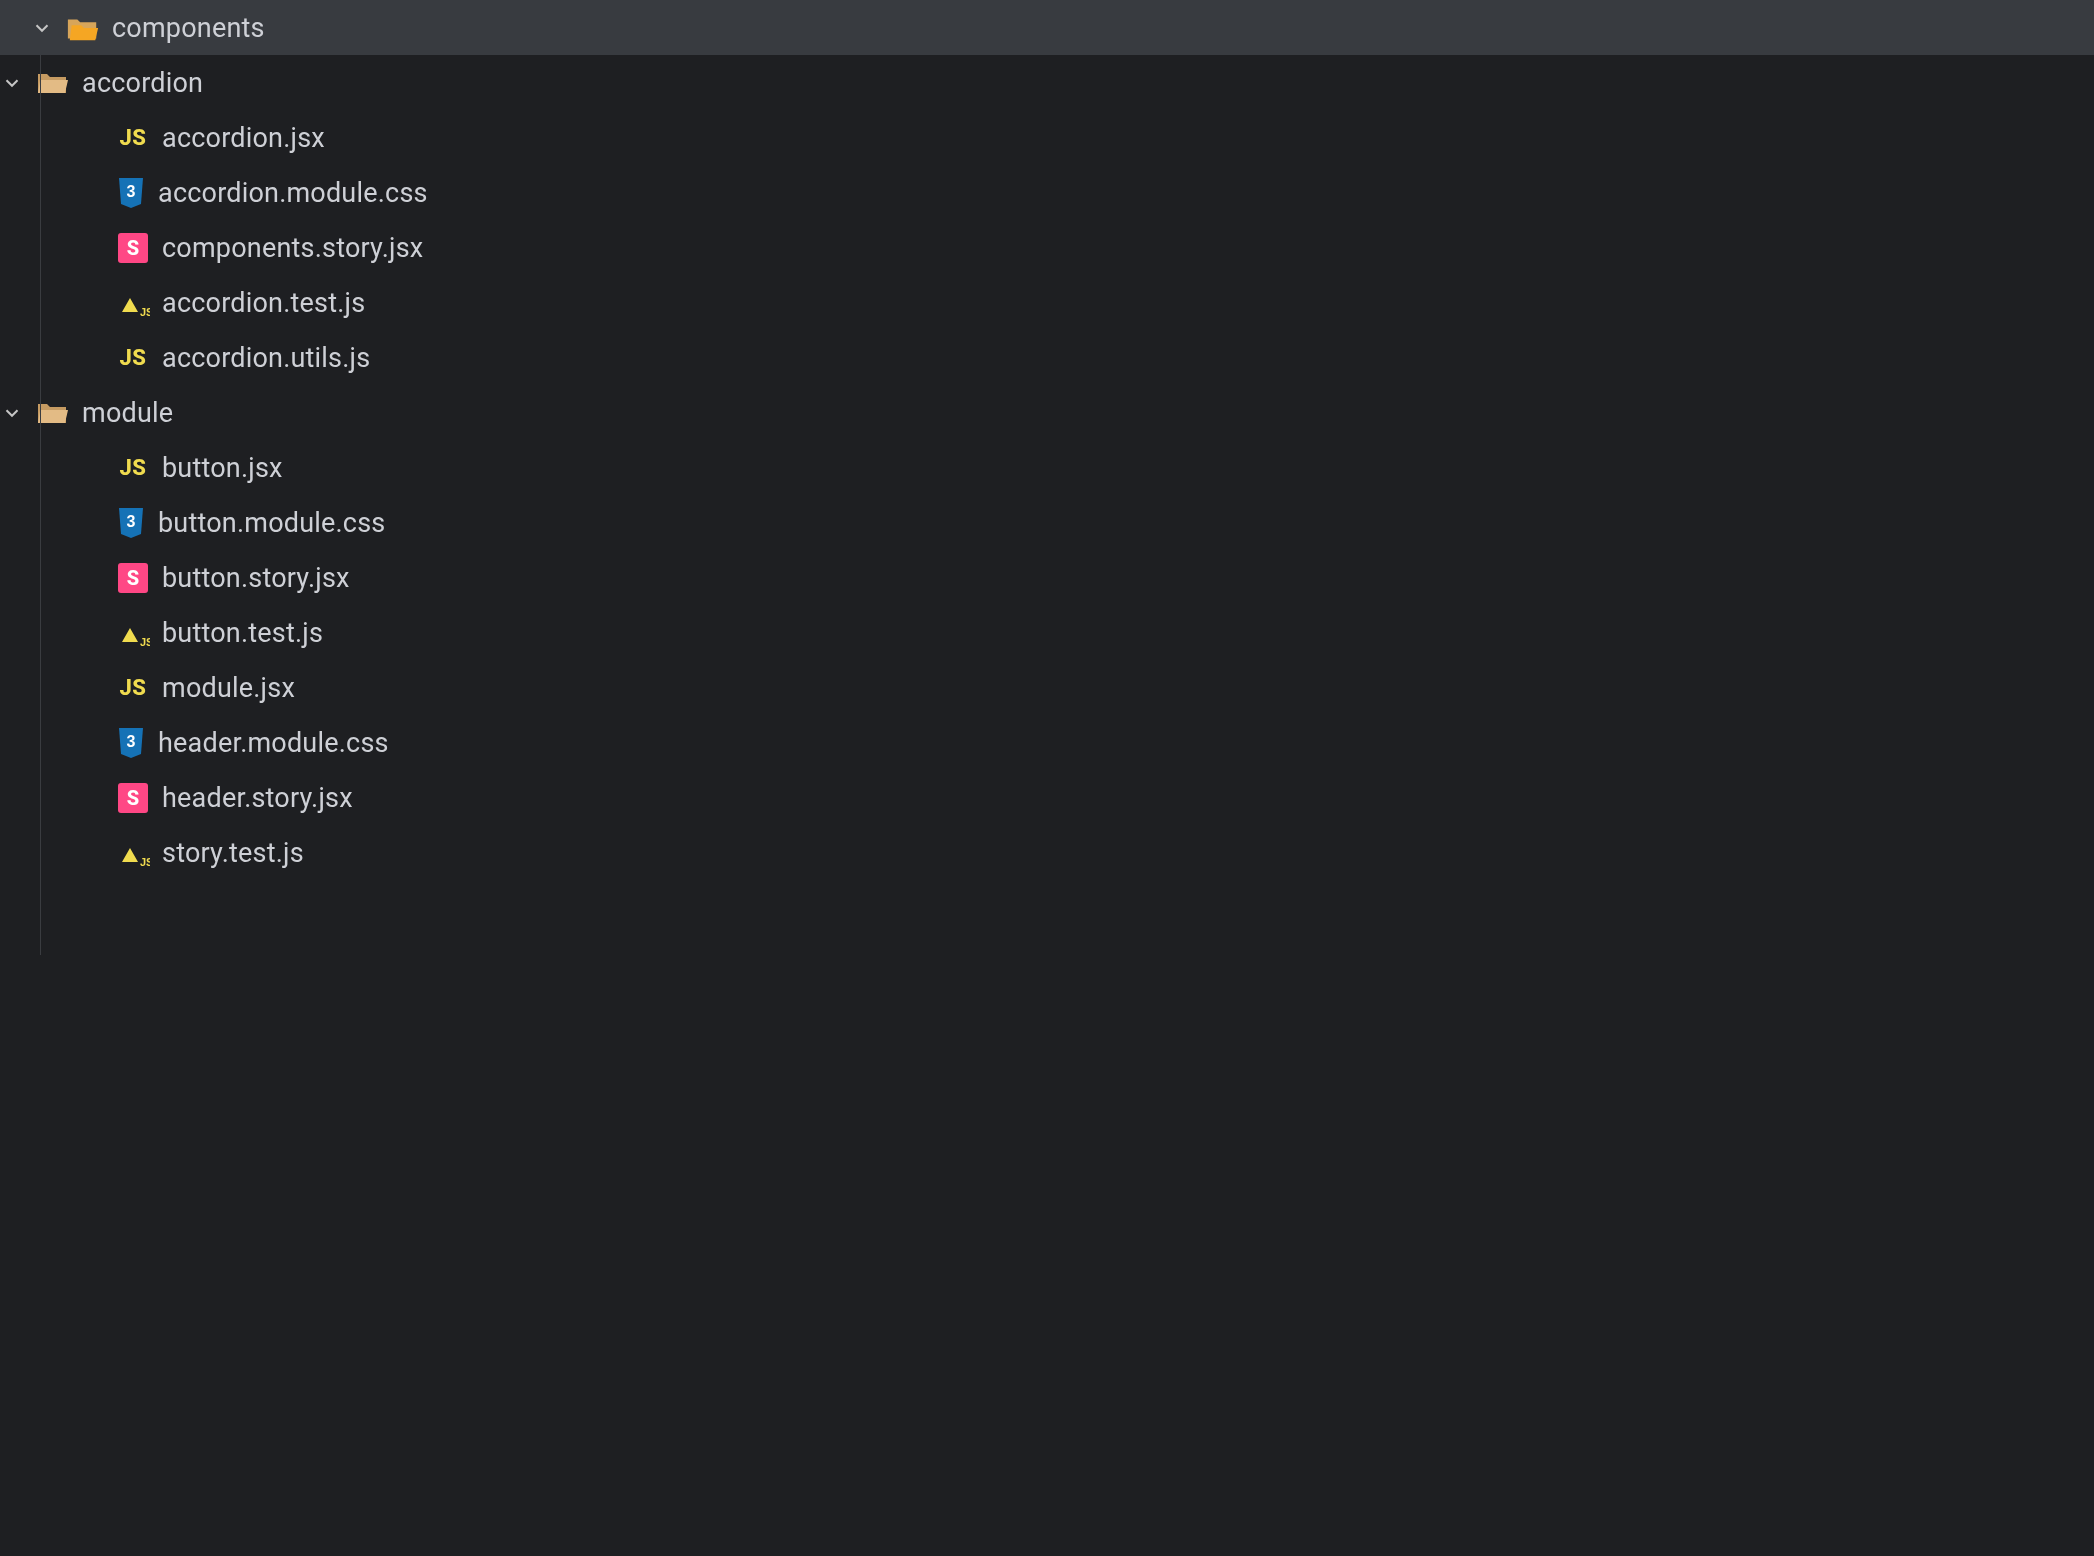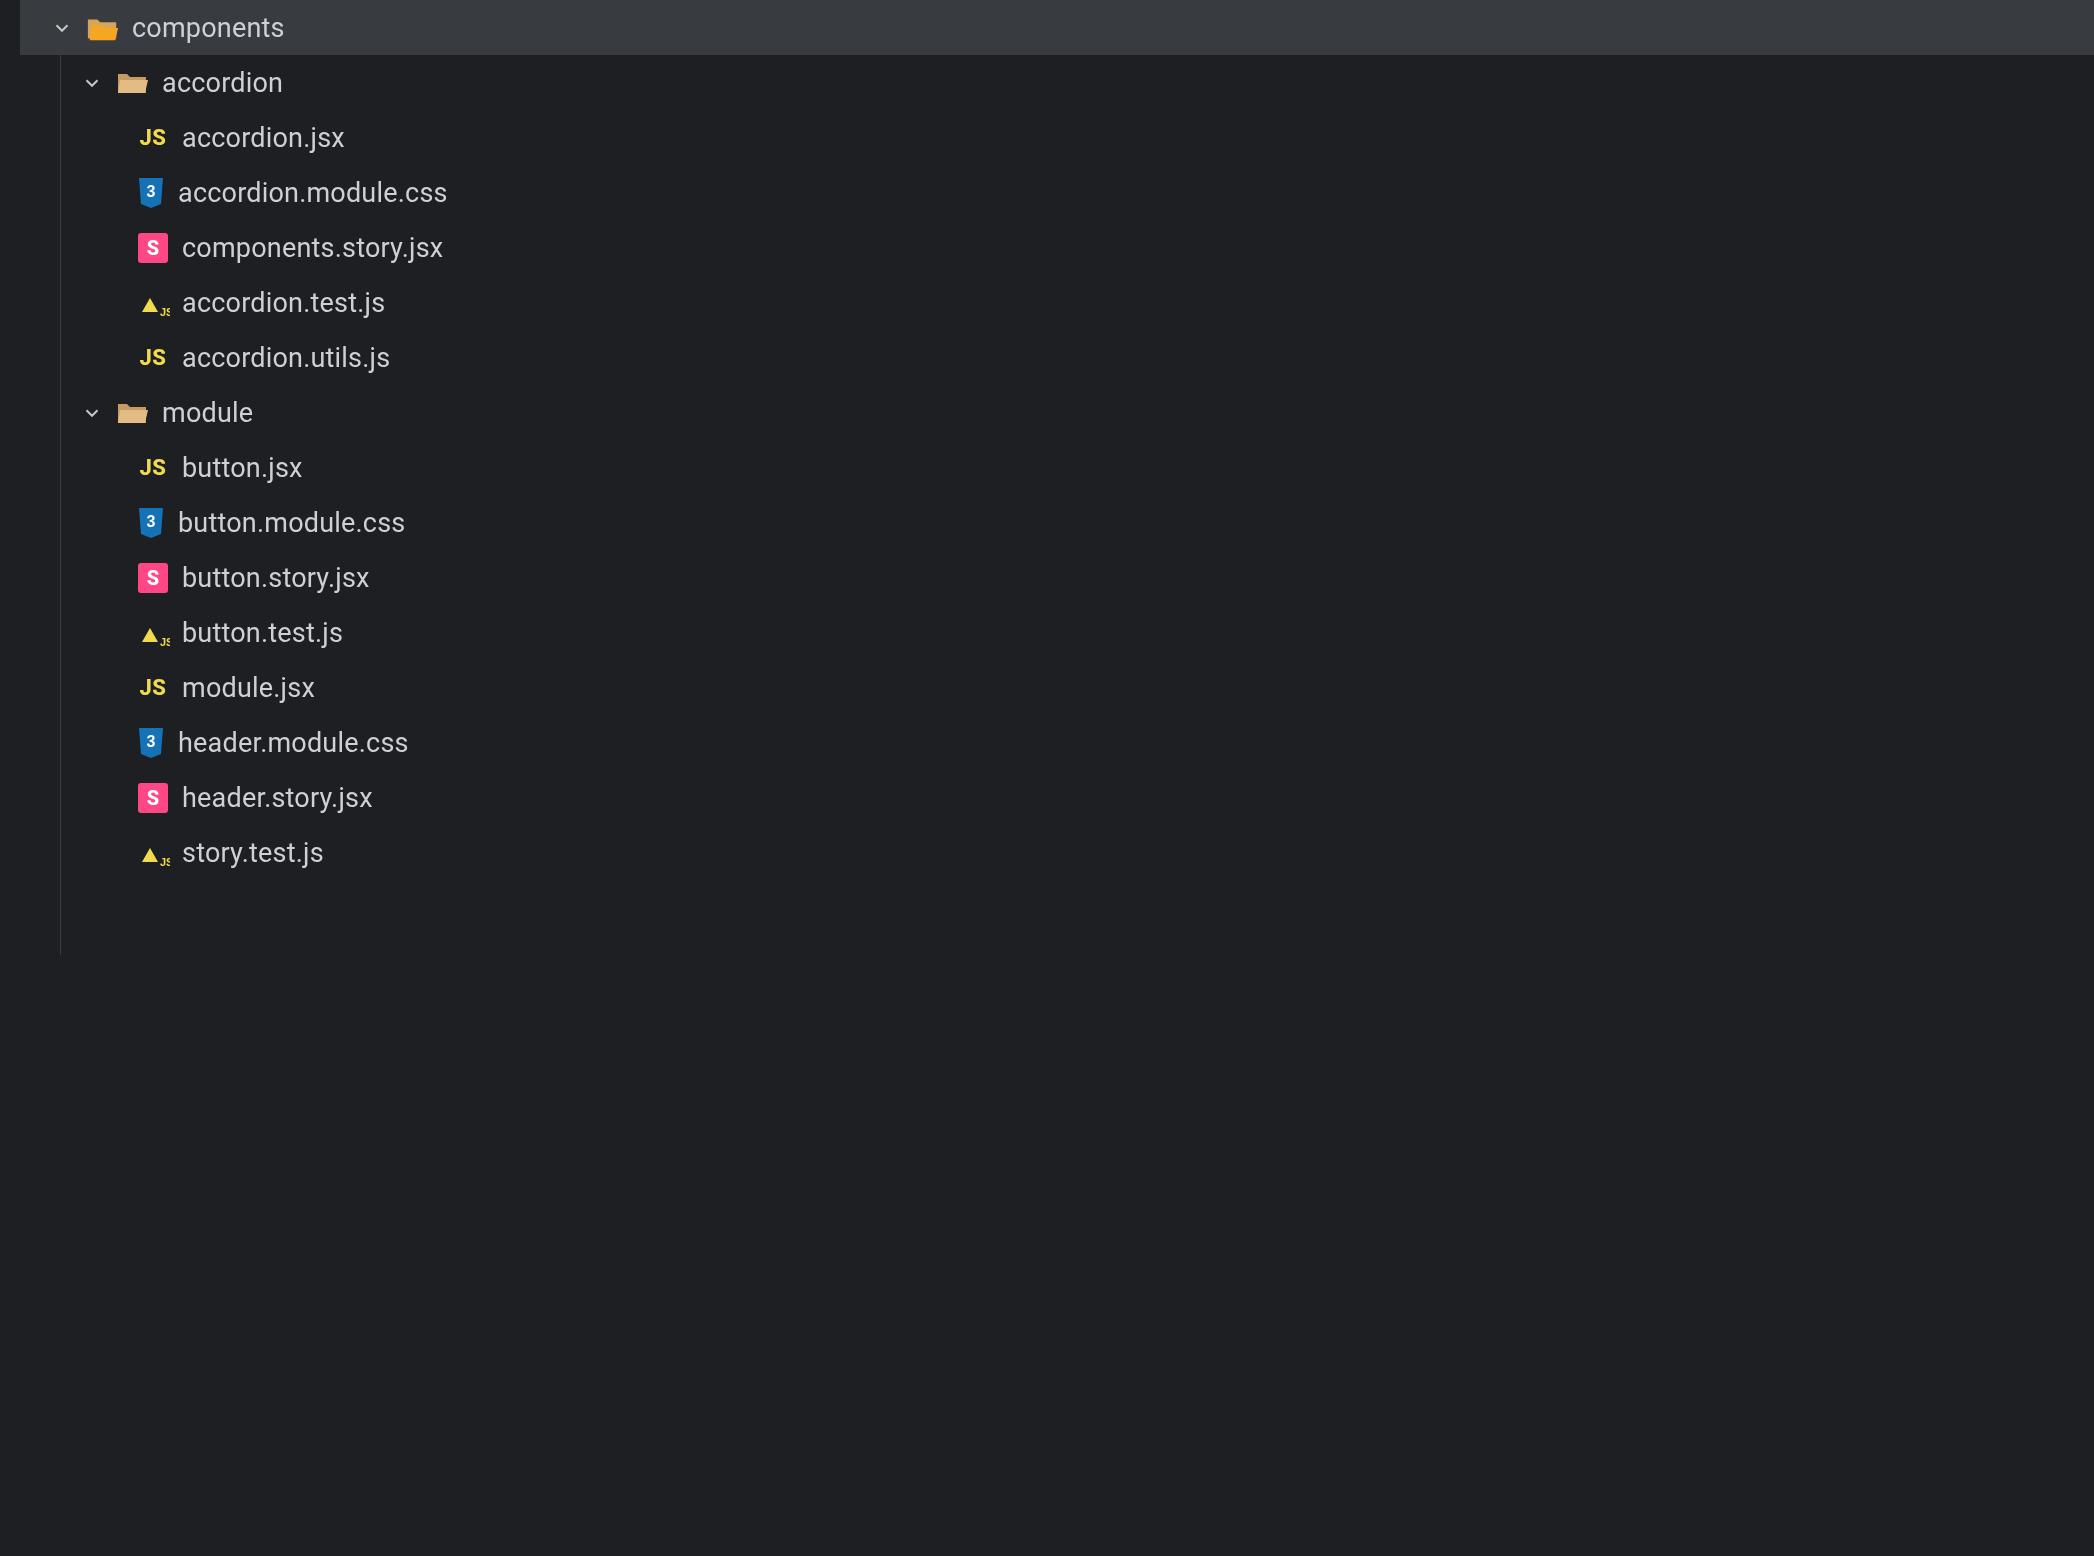--- a/index.html
+++ b/index.html
@@ -17,21 +17,21 @@
     align-items: center;
     height: 55px;
     cursor: pointer;
     user-select: none;
     gap: 12px;
   }
   .row.root {
     background: #383b40;
     padding-left: 30px;
   }
-  .row.depth1 { padding-left: 60px; }
+  .row.depth1 { }
   .row.depth2 { padding-left: 80px; }
   .chevron {
     width: 24px;
     height: 24px;
     display: flex;
     align-items: center;
     justify-content: center;
     flex-shrink: 0;
   }
   .chevron svg { width: 22px; height: 22px; stroke: #c5c5c5; stroke-width: 2.2; fill: none; }
@@ -46,21 +46,21 @@
   }
   .label { color: #ced0d6; letter-spacing: 0.2px; }
   .guide {
     position: absolute;
     left: 40px;
     top: 55px;
     width: 1px;
     height: 900px;
     background: #3a3c40;
   }
-  .tree-wrap { position: relative; margin-left: 20px; }
+  .tree-wrap { position: relative; }
 
   
   .folder-open svg { width: 34px; height: 28px; }
   .folder-root svg { width: 36px; height: 30px; }
   .js-badge {
     font-weight: 800;
     font-size: 22px;
     color: #f0db4f;
     letter-spacing: 0.5px;
     text-align: center;

